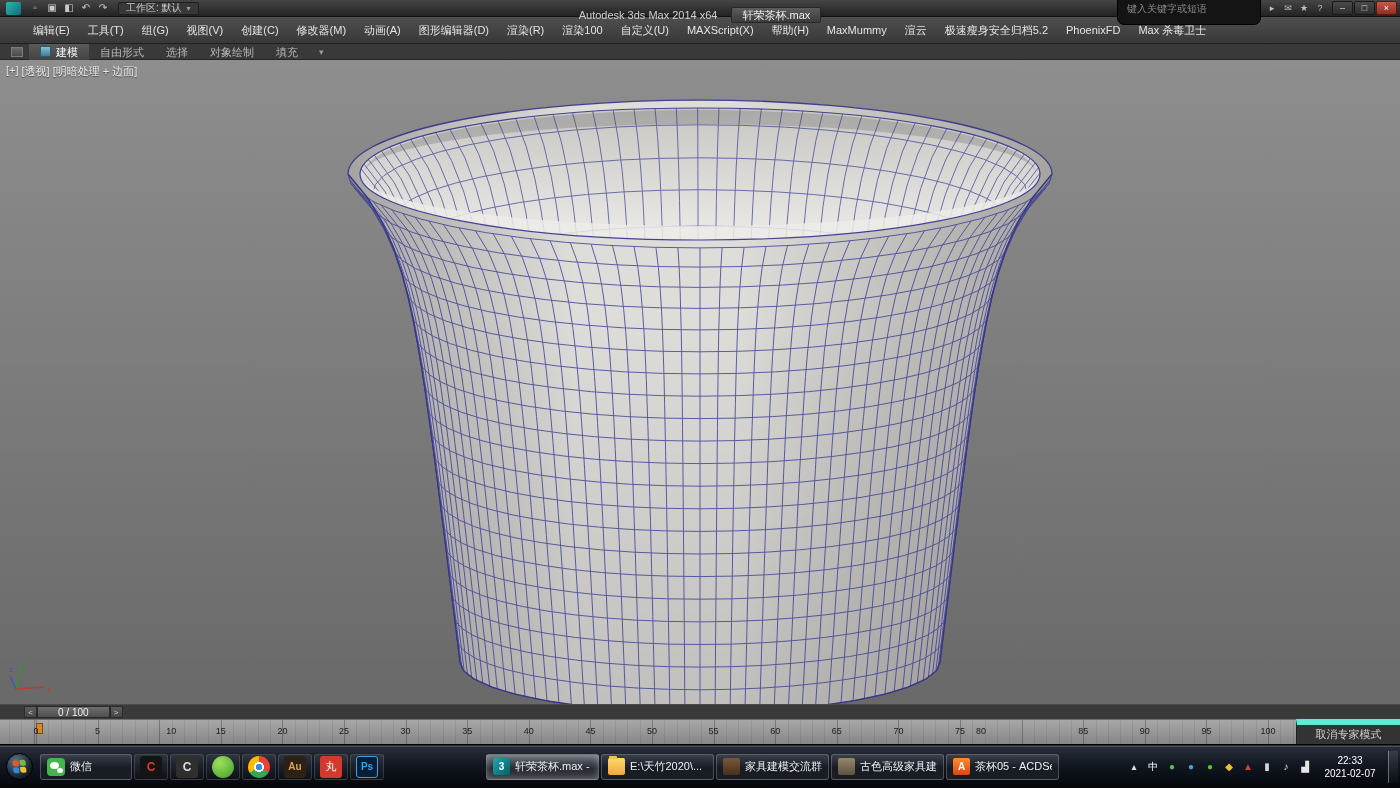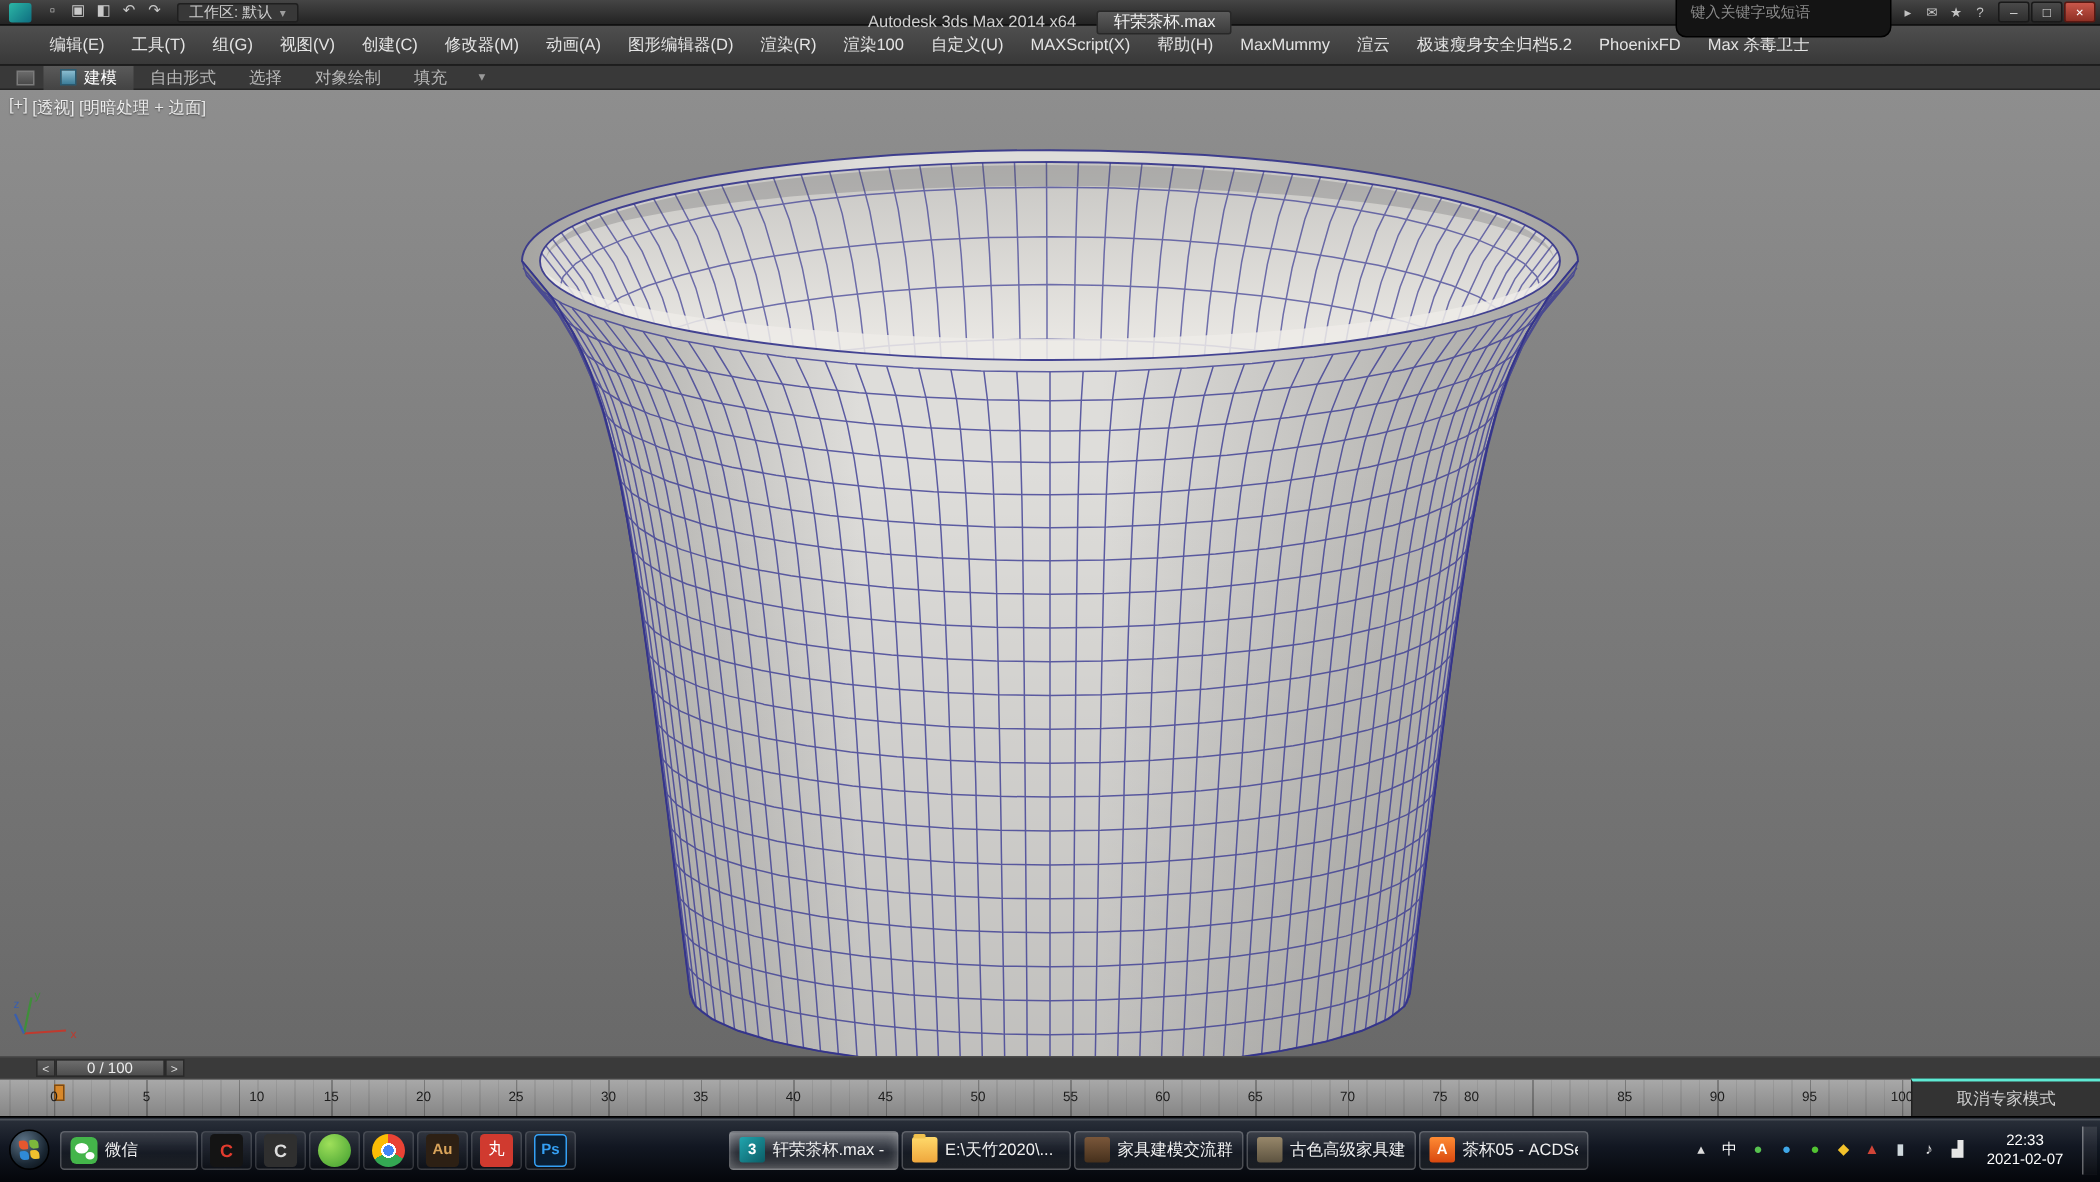--- a/index.html
+++ b/index.html
@@ -59,21 +59,21 @@
 
 
 .trackrow{height:25px;display:flex}
 .ruler{position:relative;flex:1;background:linear-gradient(#a8a8a8,#868686);border-top:1px solid #6e6e6e;overflow:hidden}
 .tick-layer{position:absolute;inset:0;pointer-events:none}
 .tick-minor{background:repeating-linear-gradient(90deg,rgba(0,0,0,.07) 0 1px,transparent 1px 12.32px);background-position:36px 0}
 .tick-major{background:repeating-linear-gradient(90deg,rgba(0,0,0,.20) 0 1px,transparent 1px 61.6px);background-position:36px 0}
 .ruler-nums{position:absolute;inset:0}
 .ruler-num{position:absolute;top:6px;transform:translateX(-50%);font-size:9px;color:#1c1c1c}
 .keyframe{position:absolute;left:36px;top:3px;width:7px;height:11px;background:#d8882a;border:1px solid #7c4a12}
-.expert-btn{width:126px;background:#333;border-top:2px solid #5eead4;border-left:1px solid #202020;color:#cfcfcf;
+.expert-btn{width:104px;background:#333;border-top:6px solid #5eead4;border-left:1px solid #202020;color:#cfcfcf;
   font-size:11px;display:flex;align-items:center;justify-content:center;white-space:nowrap}
 
 
 .taskbar{height:44px;background:linear-gradient(#2b313b 0%,#121722 45%,#04060a 100%);border-top:1px solid #000;
   display:flex;align-items:center;padding:0 2px;position:relative}
 .taskbar::before{content:"";position:absolute;top:1px;left:0;right:0;height:1px;background:rgba(255,255,255,.16)}
 .start-orb{width:27px;height:27px;border-radius:50%;background:radial-gradient(circle at 35% 28%,#5d7488,#1a2733 62%,#05090d);
   border:1px solid #000;display:flex;align-items:center;justify-content:center;margin:0 6px 0 4px;flex:none}
 .flag{width:14px;height:14px;display:grid;grid-template-columns:6px 6px;grid-template-rows:6px 6px;gap:1px;transform:rotate(-5deg)}
 .flag i{border-radius:1px 3px 1px 3px;display:block}

